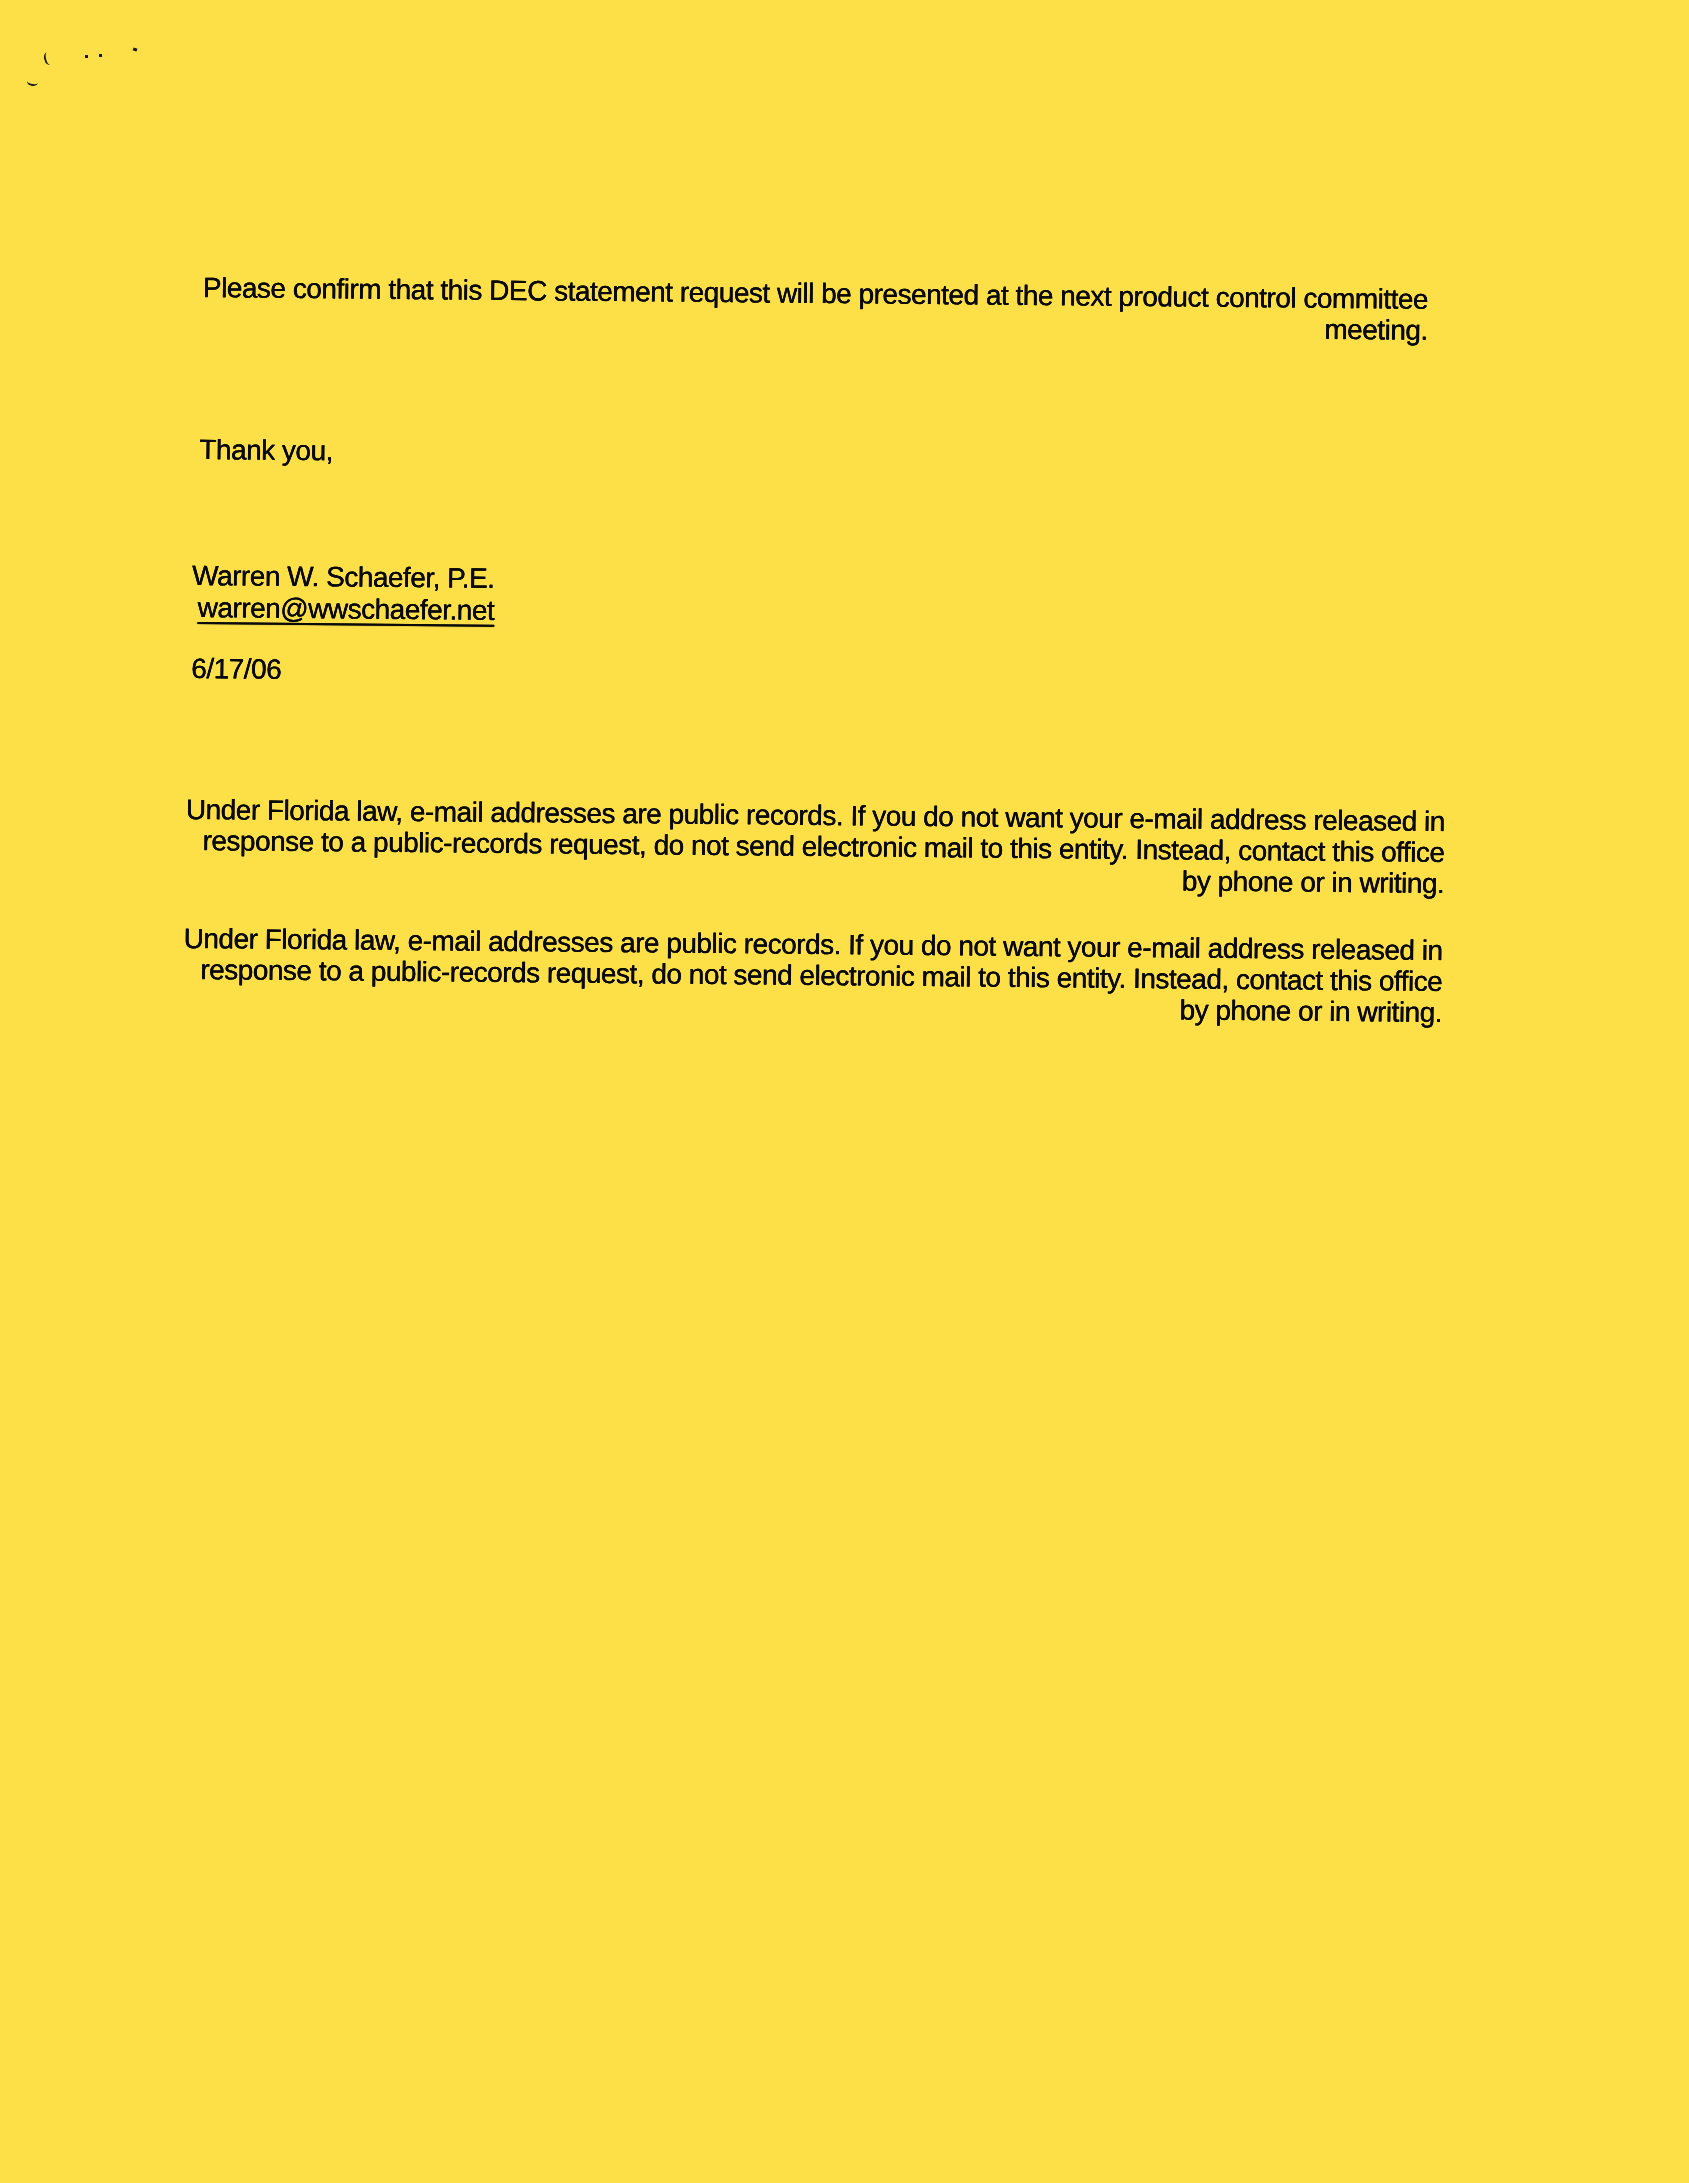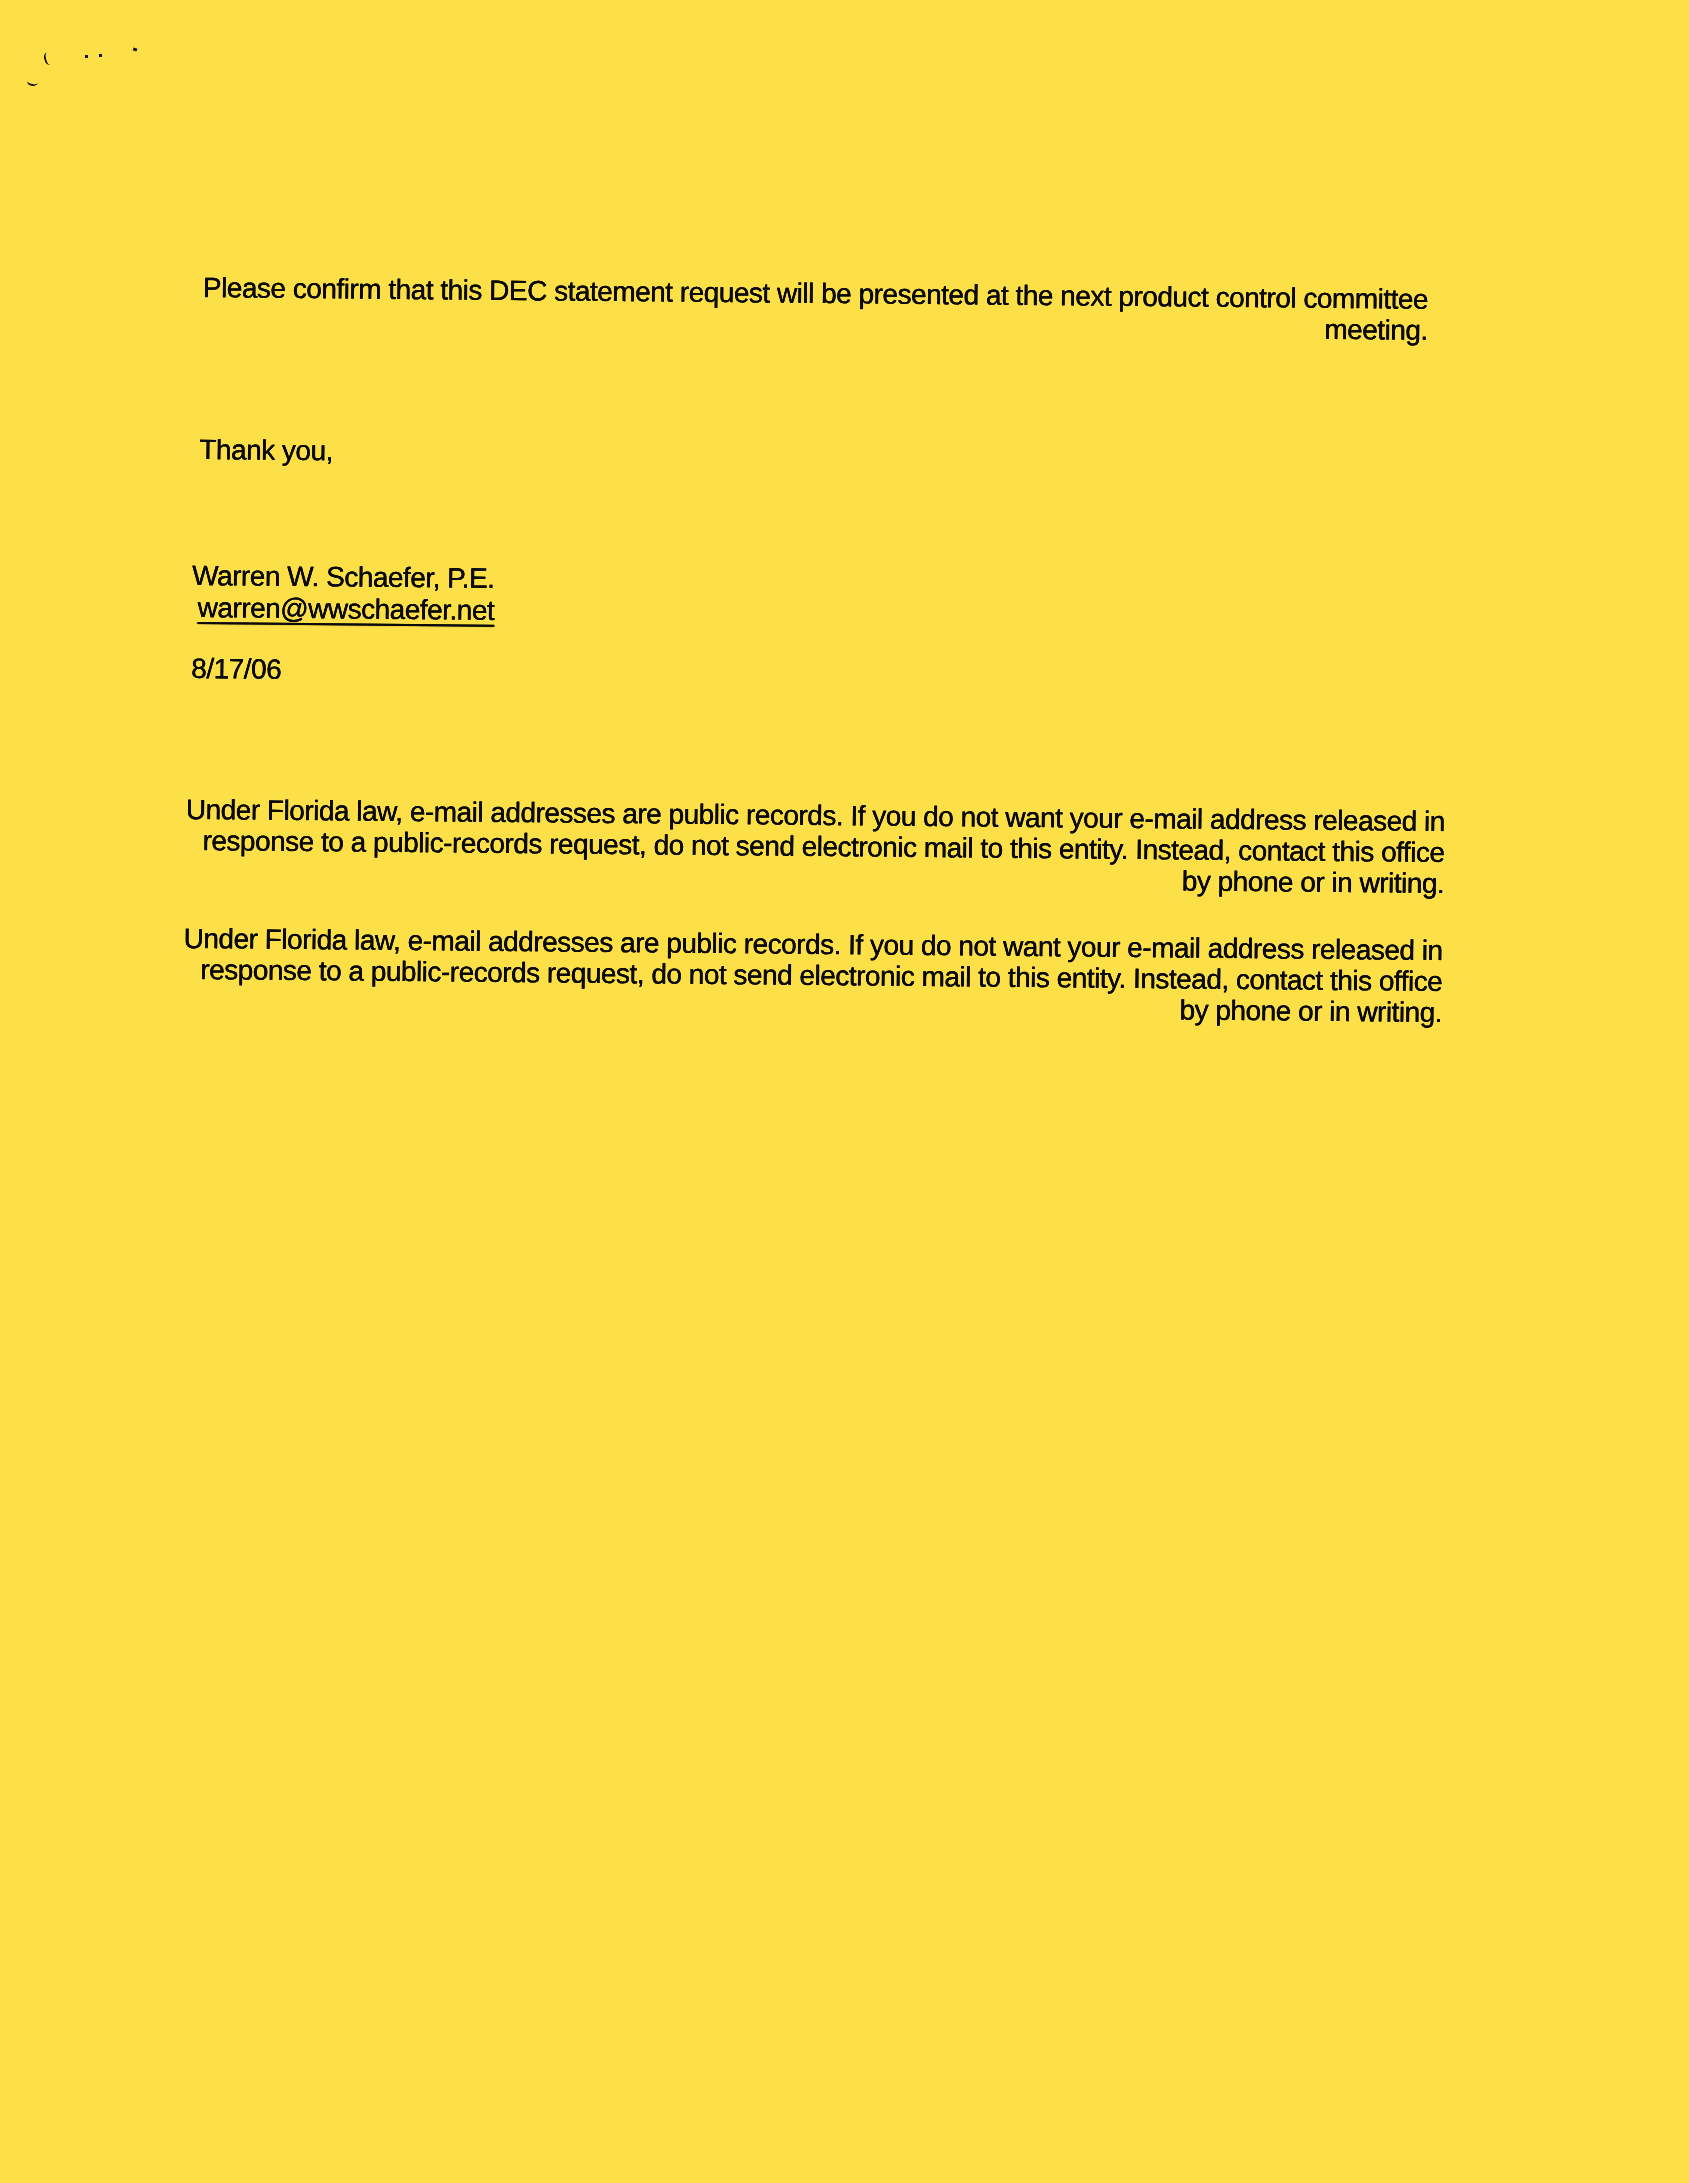--- a/index.html
+++ b/index.html
@@ -94,21 +94,21 @@
     <div class="para" style="top:434px; left:201px;">
       <span class="line">Thank you,</span>
     </div>
 
     <div class="para" style="top:560px; left:195px;">
       <span class="line sig-line">Warren W. Schaefer, P.E.</span>
       <a class="line sig-line email-link" href="#">warren@wwschaefer.net</a>
     </div>
 
     <div class="para" style="top:653px; left:195px;">
-      <span class="line">8/17/06</span>
+      <span class="line">6/17/06</span>
     </div>
 
     <div class="para" style="top:794px; left:191px;">
       <span class="line">Under Florida law, e-mail addresses are public records. If you do not want your e-mail address released in</span>
       <span class="line">response to a public-records request, do not send electronic mail to this entity. Instead, contact this office</span>
       <span class="line">by phone or in writing.</span>
     </div>
 
     <div class="para" style="top:923px; left:190px;">
       <span class="line">Under Florida law, e-mail addresses are public records. If you do not want your e-mail address released in</span>

